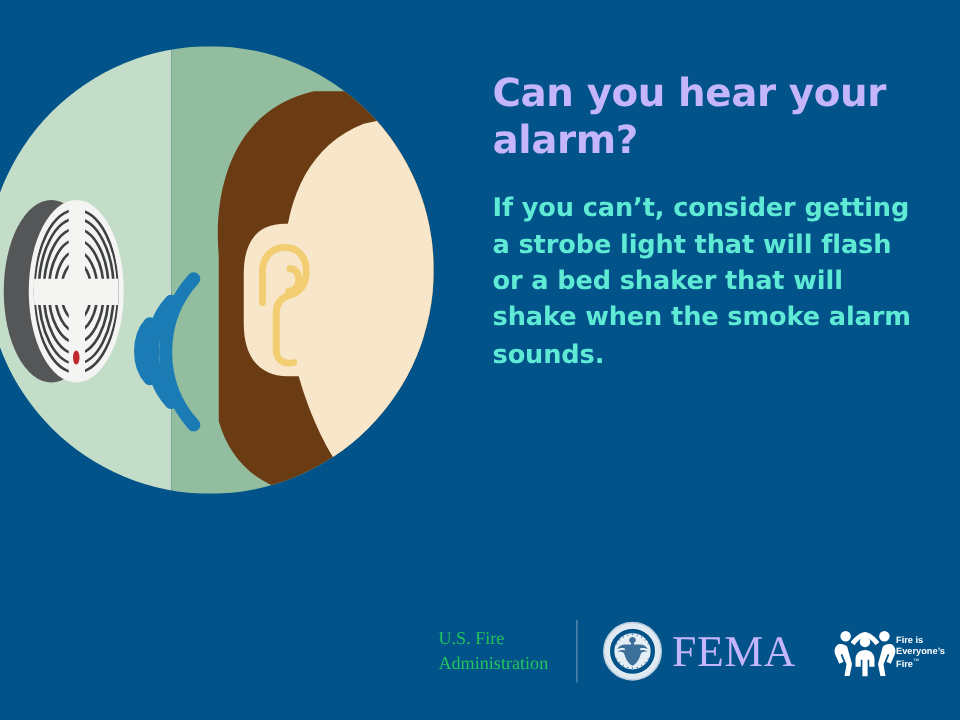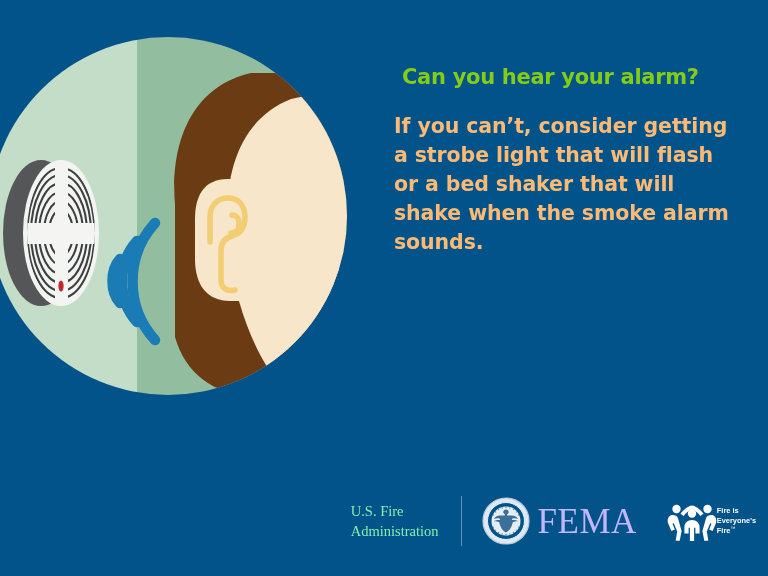--- a/index.html
+++ b/index.html
@@ -27,31 +27,31 @@
   #illustration svg { display: block; width: 100%; height: 100%; }
 
   
   #text-col {
     position: absolute;
     left: 394px;
     top: 57px;
     width: 348px;
   }
   #headline {
-    margin: 8px;
-    color: #84cc16;
+    margin: 0;
+    color: #c4b5fd;
     font-family: "DejaVu Sans", sans-serif;
-    font-size: 21px;
+    font-size: 31px;
     font-weight: bold;
     line-height: 1.18;
     letter-spacing: -0.3px;
   }
   #body-copy {
     margin: 22px 0 0 0;
-    color: #fdba74;
+    color: #5eead4;
     font-family: "DejaVu Sans", sans-serif;
     font-size: 20.5px;
     font-weight: bold;
     line-height: 1.42;
     letter-spacing: -0.1px;
   }
 
   
   #footer {
     position: absolute;
@@ -61,21 +61,21 @@
     height: 66px;
     display: flex;
     align-items: center;
     justify-content: flex-end;
     padding-right: 12px;
     box-sizing: border-box;
   }
   .footer-group { display: flex; align-items: center; }
 
   #usfa-lockup {
-    color: #86efac;
+    color: #22c55e;
     font-family: "Liberation Serif", serif;
     font-size: 14.5px;
     line-height: 1.38;
     text-align: left;
     white-space: nowrap;
   }
   #usfa-line1 { font-weight: normal; }
   #usfa-line2 { }
 
   #footer-divider {

